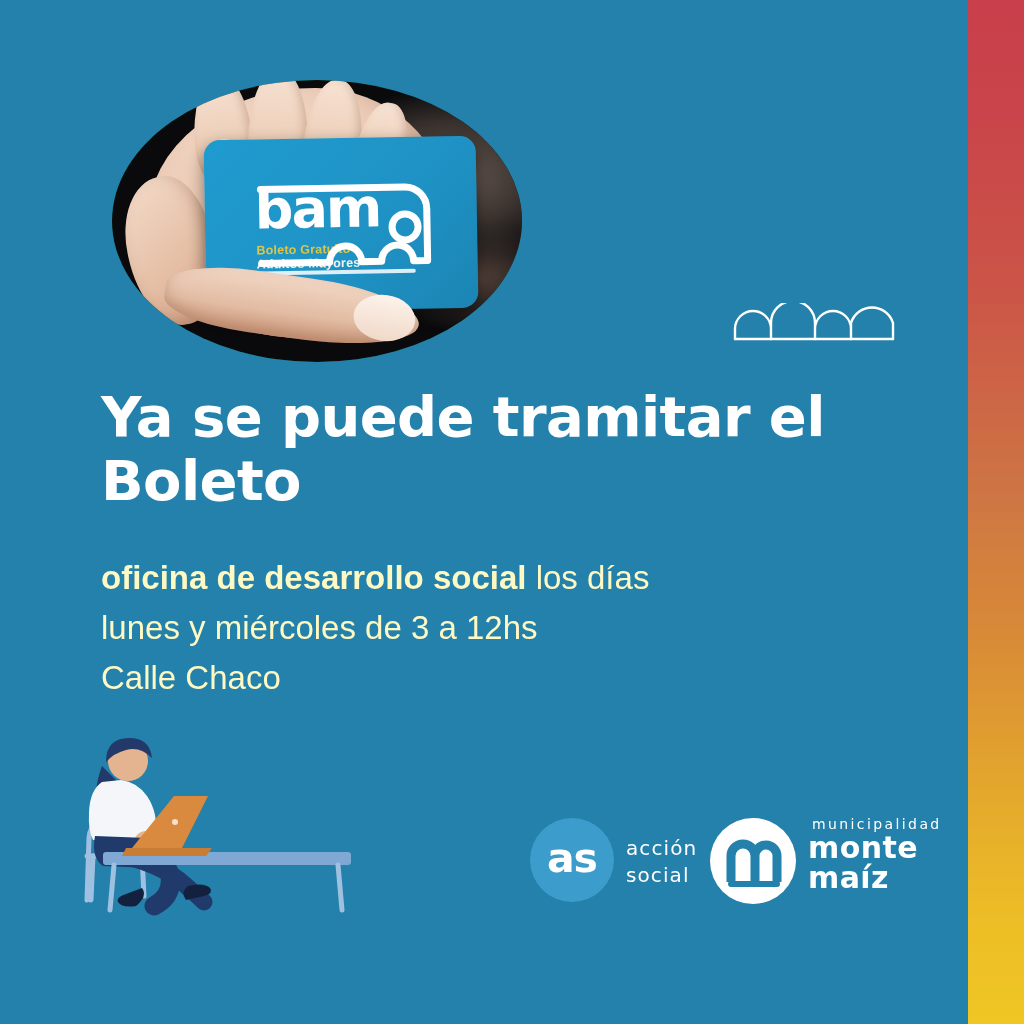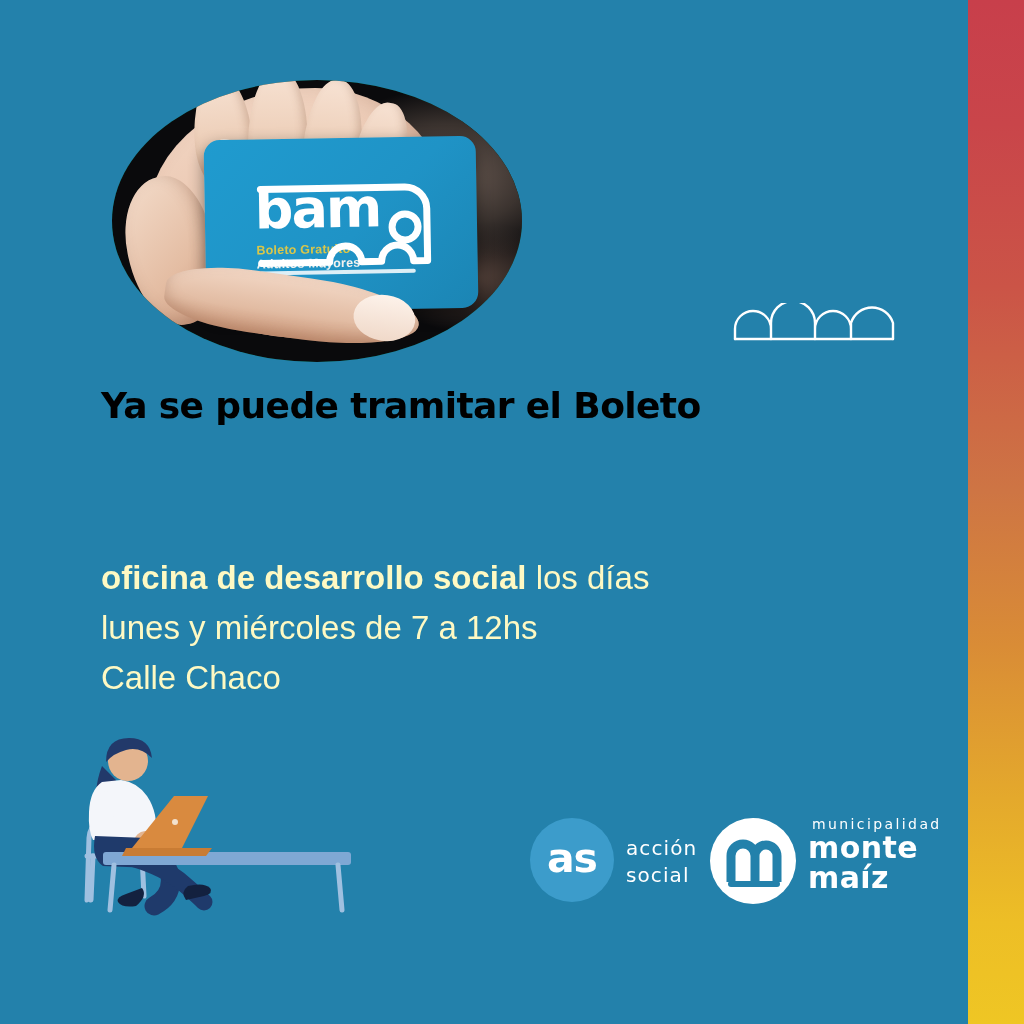--- a/index.html
+++ b/index.html
@@ -138,24 +138,24 @@
     position: absolute;
     left: 733px; top: 303px;
     width: 162px; height: 38px;
   }
 
   
   #headline {
     position: absolute;
     left: 101px; top: 385px;
     width: 830px;
-    color: #000000;
-    font-family: "DejaVu Sans", sans-serif;
-    font-weight: bold;
-    font-size: 36px;
+    color: #ffffff;
+    font-family: "DejaVu Sans", sans-serif;
+    font-weight: bold;
+    font-size: 56px;
     line-height: 1.14;
     letter-spacing: -0.6px;
   }
   #headline .hl-line { display: block; }
 
   
   #bodycopy {
     position: absolute;
     left: 101px; top: 553px;
     width: 780px;
@@ -291,21 +291,21 @@
       <path d="M2 36 H160" fill="none" stroke="#ffffff" stroke-width="2.4" stroke-linecap="round"></path>
     </svg>
   </div>
 
   <div id="headline">
     <span class="hl-line">Ya se puede tramitar el Boleto</span>
   </div>
 
   <div id="bodycopy">
     <span class="bc-line"><span class="strong">oficina de desarrollo social</span><span> los días</span></span>
-    <span class="bc-line">lunes y miércoles de 7 a 12hs</span>
+    <span class="bc-line">lunes y miércoles de 3 a 12hs</span>
     <span class="bc-line">Calle Chaco</span>
   </div>
 
   <div id="desk-illus">
     <svg width="292" height="192" viewBox="0 0 292 192">
 
       <path d="M36 98 q-8 2 -9 14 l-2 62" stroke="#9FC0E0" stroke-width="5" fill="none" stroke-linecap="round"></path>
       <path d="M25 130 H86" stroke="#9FC0E0" stroke-width="5" fill="none" stroke-linecap="round"></path>
       <path d="M31 130 l-2 44" stroke="#9FC0E0" stroke-width="5" fill="none" stroke-linecap="round"></path>
       <path d="M80 130 l2 40" stroke="#9FC0E0" stroke-width="5" fill="none" stroke-linecap="round"></path>

